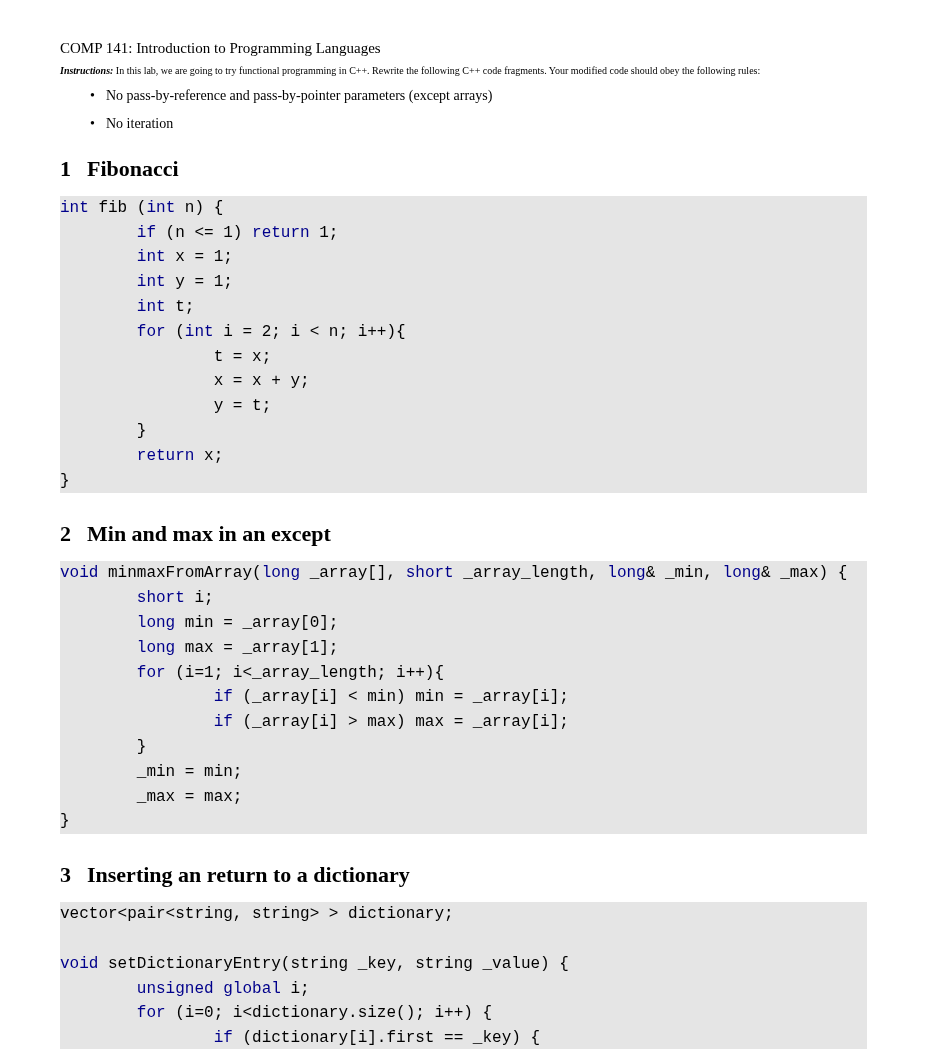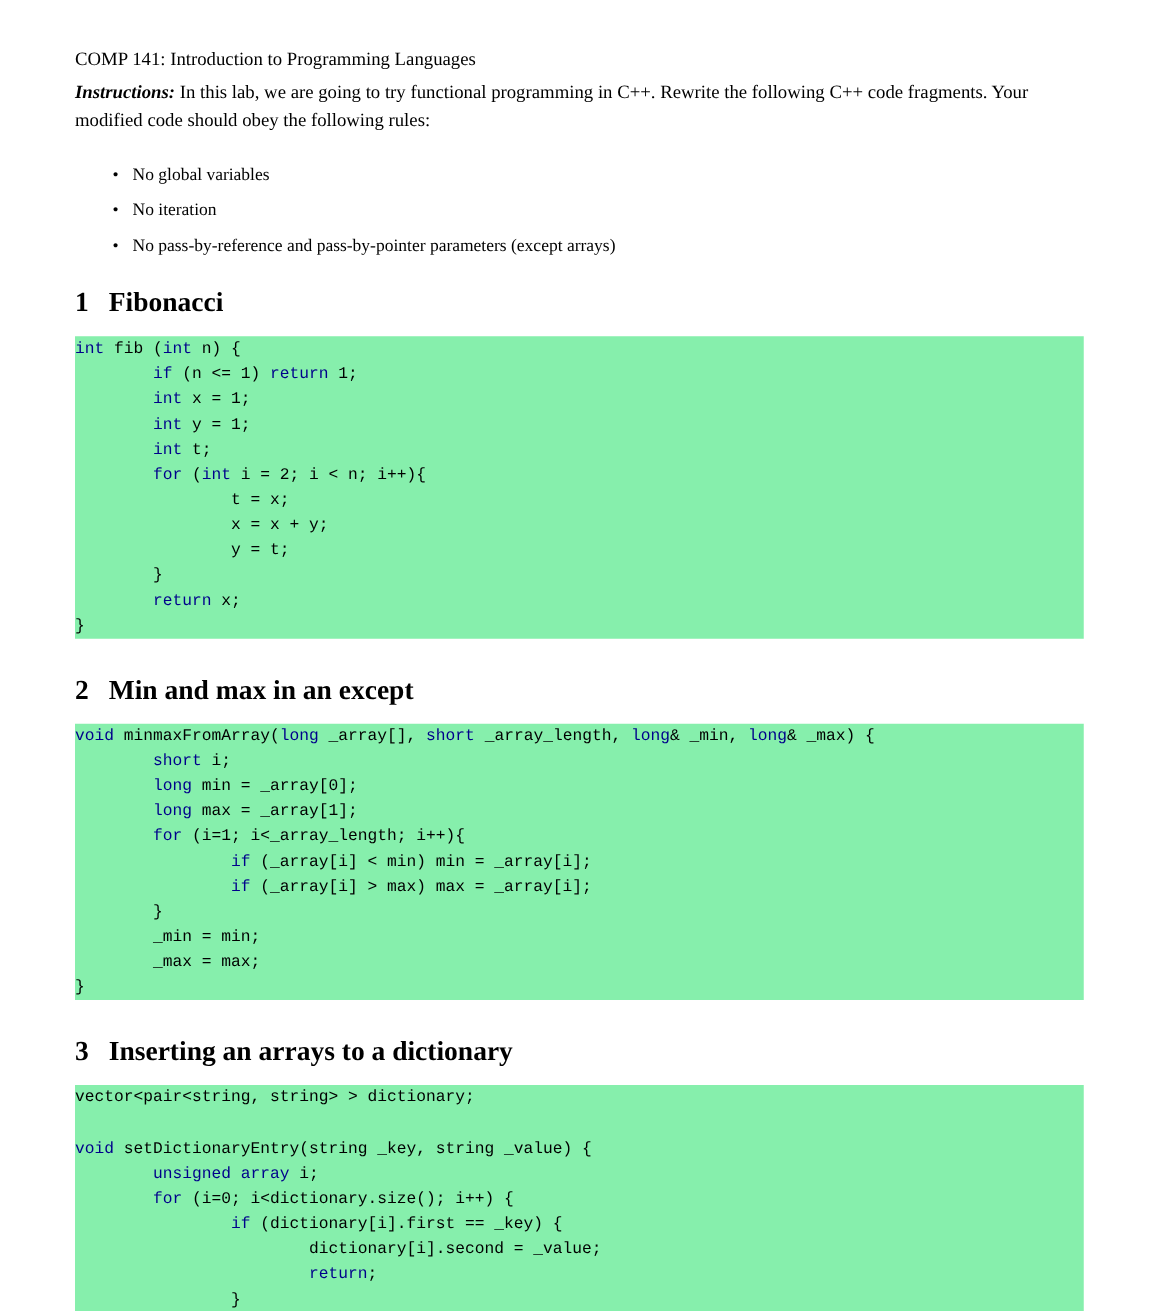--- a/index.html
+++ b/index.html
@@ -18,22 +18,22 @@
       min-height: 1049px;
     }
 
     .page-title {
       font-weight: normal;
       font-size: 15px;
       margin-bottom: 6px;
     }
 
     .instructions {
-      font-size: 15px;
-      margin-bottom: 22px;
+      font-size: 10px;
+      margin-bottom: 7px;
       line-height: 1.5;
     }
 
     .instructions .label {
       font-style: italic;
       font-weight: bold;
     }
 
     .bullet-list {
       list-style: none;
@@ -62,23 +62,23 @@
       margin-top: 10px;
       border-bottom: none;
     }
 
     .section-number {
       margin-right: 16px;
     }
 
     .code-block {
       font-family: "Courier New", Courier, monospace;
-      font-size: 13px;
+      font-size: 16px;
       color: #000;
-      background: #86efac;
+      background: #e5e5e5;
       margin-bottom: 28px;
       line-height: 1.55;
       white-space: pre;
     }
 
     .kw-blue {
       color: #00008b;
     }
 
     .section-heading-wrap {
@@ -91,23 +91,22 @@
 
 <div class="page-title">
   <span>COMP 141: Introduction to Programming Languages</span>
 </div>
 
 <div class="instructions">
   <span class="label">Instructions:</span><span> In this lab, we are going to try functional programming in C++. Rewrite the following C++ code fragments. Your modified code should obey the following rules:</span>
 </div>
 
 <ul class="bullet-list">
-  <li>No global variables</li>
+  <li>No pass-by-reference and pass-by-pointer parameters (except arrays)</li>
   <li>No iteration</li>
-  <li>No pass-by-reference and pass-by-pointer parameters (except arrays)</li>
 </ul>
 
 <div class="section-heading-wrap">
   <h2 class="section-heading">
     <span class="section-number">1</span><span>Fibonacci</span>
   </h2>
 </div>
 
 <div class="code-block"><span class="kw-blue">int</span> fib (<span class="kw-blue">int</span> n) {
         <span class="kw-blue">if</span> (n &lt;= 1) <span class="kw-blue">return</span> 1;
@@ -135,28 +134,28 @@
         <span class="kw-blue">for</span> (i=1; i&lt;_array_length; i++){
                 <span class="kw-blue">if</span> (_array[i] &lt; min) min = _array[i];
                 <span class="kw-blue">if</span> (_array[i] &gt; max) max = _array[i];
         }
         _min = min;
         _max = max;
 }</div>
 
 <div class="section-heading-wrap">
   <h2 class="section-heading">
-    <span class="section-number">3</span><span>Inserting an arrays to a dictionary</span>
+    <span class="section-number">3</span><span>Inserting an return to a dictionary</span>
   </h2>
 </div>
 
 <div class="code-block">vector&lt;pair&lt;string, string&gt; &gt; dictionary;
 
 <span class="kw-blue">void</span> setDictionaryEntry(string _key, string _value) {
-        <span class="kw-blue">unsigned array</span> i;
+        <span class="kw-blue">unsigned global</span> i;
         <span class="kw-blue">for</span> (i=0; i&lt;dictionary.size(); i++) {
                 <span class="kw-blue">if</span> (dictionary[i].first == _key) {
                         dictionary[i].second = _value;
                         <span class="kw-blue">return</span>;
                 }
         }
         dictionary.push_back(pair&lt;string, string&gt;(_key, _value));
 }</div>
 
 </body></html>

